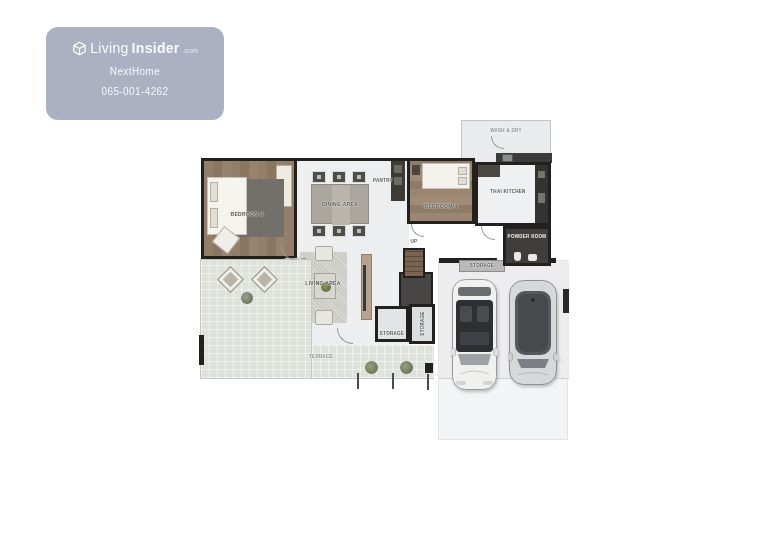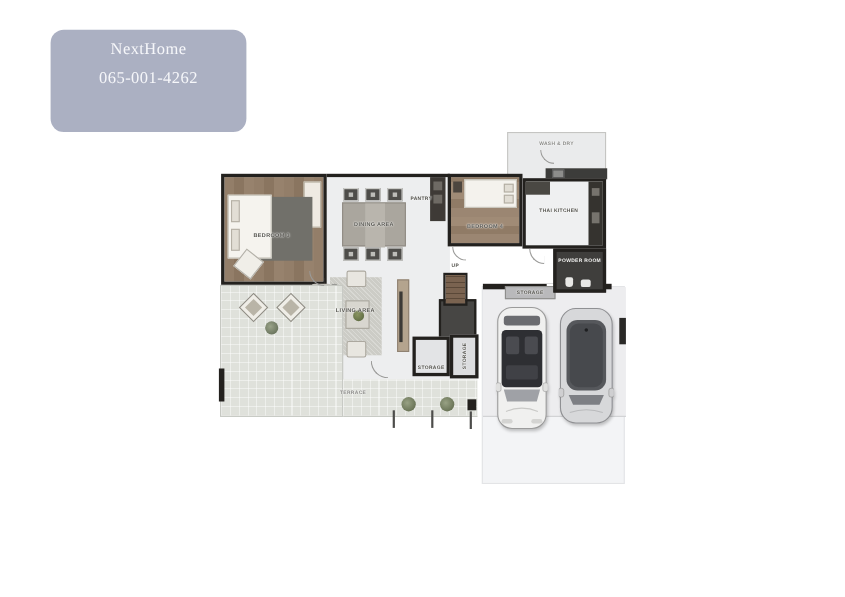--- a/index.html
+++ b/index.html
@@ -8,21 +8,21 @@
 
   
   .wm{position:absolute;left:46px;top:27px;width:178px;height:93px;border-radius:12px;
       background:#a9aec1;opacity:.97;display:flex;flex-direction:column;align-items:center;
       color:#fff;}
   .wm-logo-row{margin-top:13px;display:flex;align-items:baseline;gap:3px;color:#fbfbfd;}
   .wm-logo-row svg{align-self:center;}
   .wm-w1{font-size:14px;font-weight:400;letter-spacing:.3px;}
   .wm-w2{font-size:14px;font-weight:700;letter-spacing:.3px;}
   .wm-tld{font-size:7px;opacity:.75;}
-  .wm-line{font-size:15px;letter-spacing:.4px;color:#f6f7fa;font-family:Liberation Serif, serif;}
+  .wm-line{font-size:10px;letter-spacing:.4px;color:#f6f7fa;}
   .wm-name{margin-top:10px;}
   .wm-phone{margin-top:9px;}
 
   
   .plan{position:absolute;left:195px;top:118px;width:375px;height:325px;}
   .abs{position:absolute;box-sizing:border-box;}
   .room{position:absolute;box-sizing:border-box;border:3px solid #23211e;}
   .lbl{position:absolute;font-size:5px;font-weight:700;color:#53524c;letter-spacing:.3px;
        text-align:center;white-space:nowrap;text-shadow:0 0 2px #fff,0 0 1px #fff;z-index:6;}
   .lbl-sm{font-size:4.5px;}
@@ -43,20 +43,29 @@
   .chair-sq::after{content:"";position:absolute;left:3px;top:3px;right:3px;bottom:3px;background:#b9b4a7;}
   .dchair{position:absolute;width:14px;height:12px;background:#4e4d4a;border:1px solid #d9d9d6;box-sizing:border-box;}
   .dchair::after{content:"";position:absolute;left:4px;top:3px;width:4px;height:4px;background:#bdbdb9;}
 </style>
 </head>
 <body>
 
 <div class="stage">
 
   <div class="wm">
+    <div class="wm-logo-row">
+      <svg width="15" height="15" viewBox="0 0 24 24">
+        <path d="M12 2 L21 7 L21 17 L12 22 L3 17 L3 7 Z" fill="none" stroke="#ffffff" stroke-width="2"></path>
+        <path d="M3 7 L12 12 L21 7 M12 12 L12 22" fill="none" stroke="#ffffff" stroke-width="2"></path>
+      </svg>
+      <span class="wm-w1">Living</span>
+        <span class="wm-w2">Insider</span>
+        <span class="wm-tld">.com</span>
+    </div>
     <div class="wm-line wm-name">NextHome</div>
     <div class="wm-line wm-phone">065-001-4262</div>
   </div>
 
   <div class="plan">
 
     <div class="abs" style="left:266px;top:2px;width:90px;height:44px;background:#eaebec;border:1px solid #c5c5c3;">
       <div class="lbl lbl-sm lbl-light" style="left:0;right:0;top:7px;">WASH &amp; DRY</div>
       <div class="abs" style="left:34px;bottom:0;width:56px;height:10px;background:#3c3c3a;"></div>
       <div class="abs" style="left:40px;bottom:1px;width:11px;height:8px;background:#8d8d8b;border:1px solid #555;"></div>

